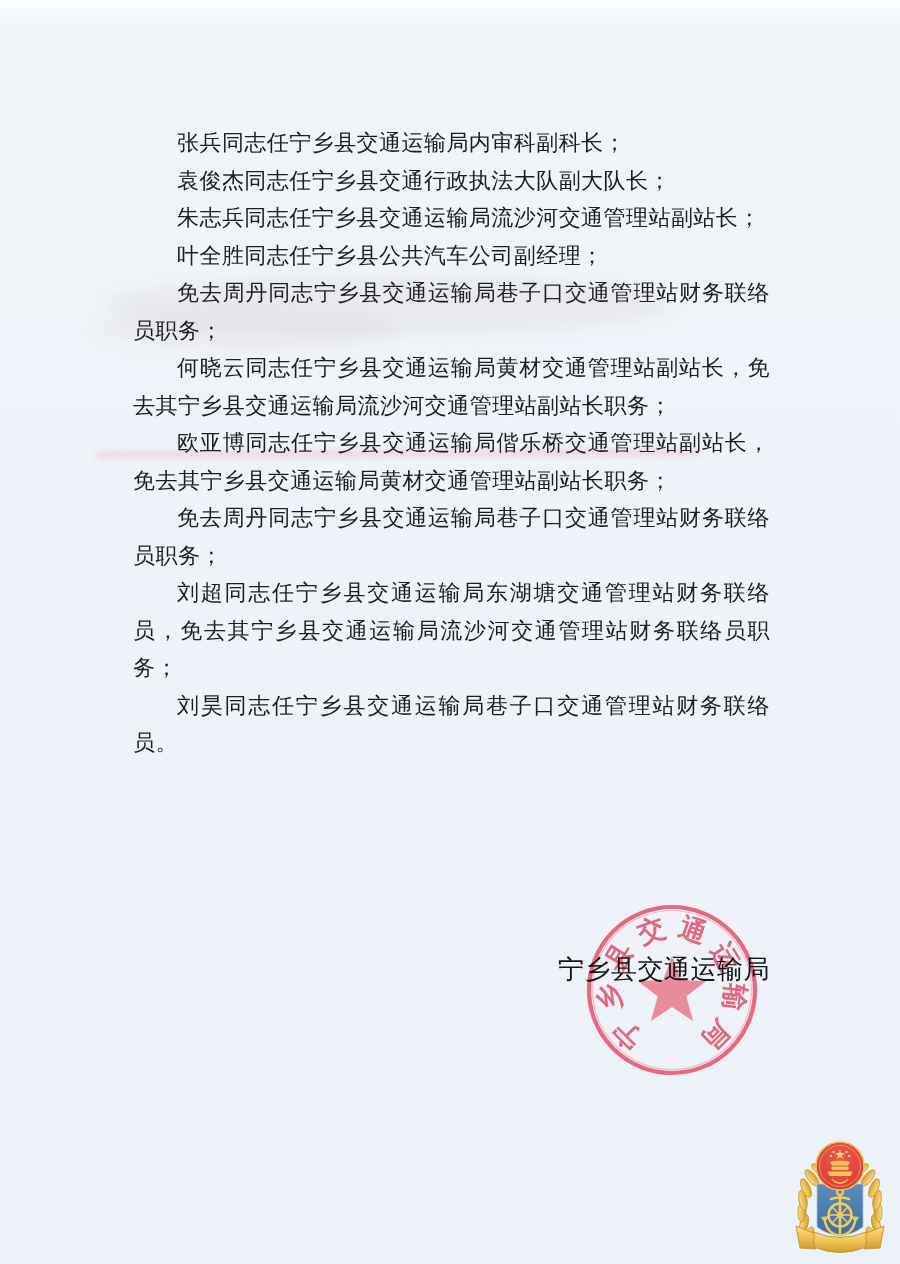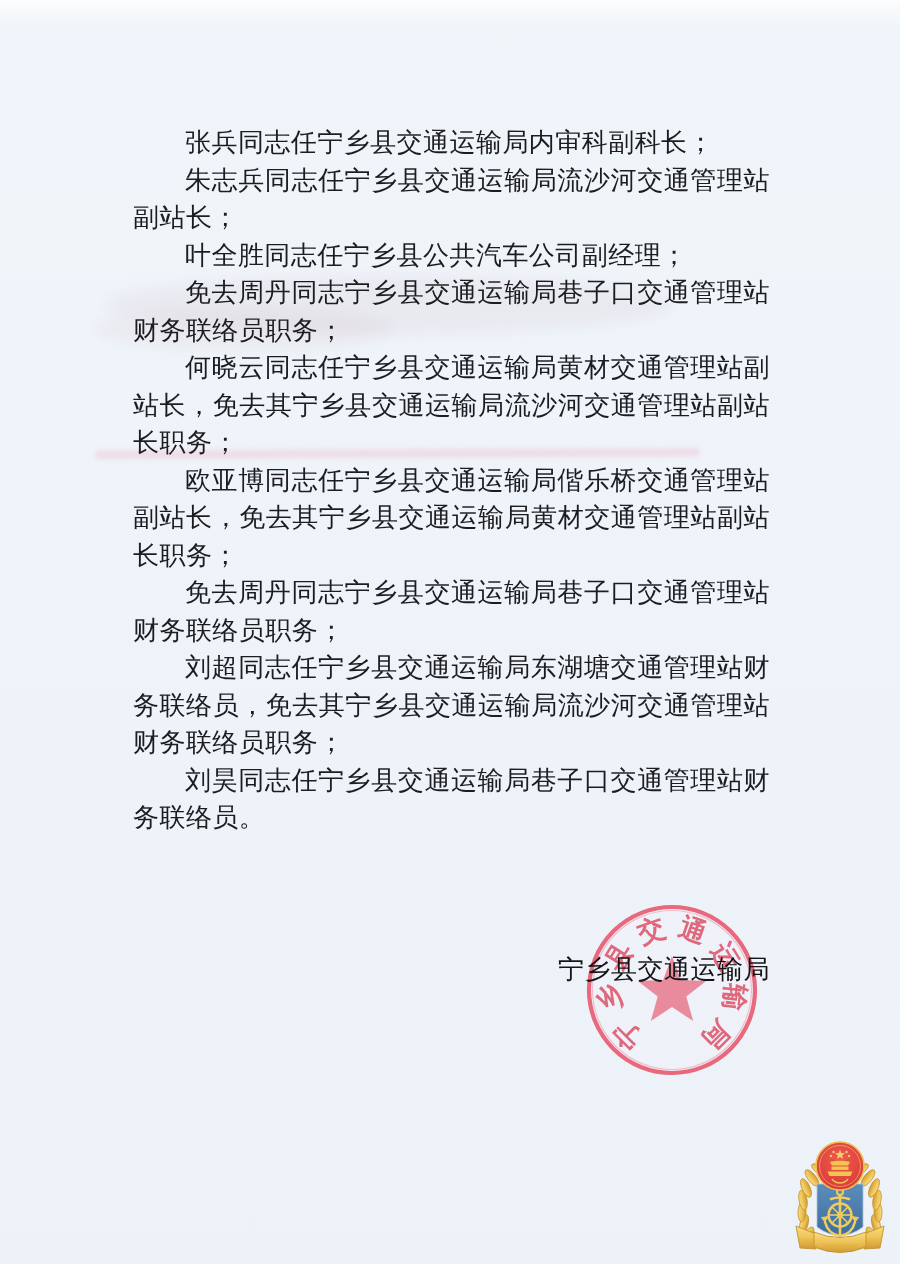--- a/index.html
+++ b/index.html
@@ -16,21 +16,21 @@
   .ghost{position:absolute;border-radius:50%;filter:blur(7px);pointer-events:none;}
   .g1{left:105px;top:276px;width:570px;height:58px;background:rgba(185,150,165,0.10);}
   .g2{left:95px;top:308px;width:300px;height:42px;background:rgba(205,140,160,0.09);}
   .streak{
     position:absolute;left:95px;top:449px;width:605px;height:9px;
     background:rgba(236,136,162,0.20);border-radius:5px;filter:blur(2px);
     transform:rotate(-0.25deg);pointer-events:none;
   }
   .doc-body{
     position:absolute;left:133px;top:124px;width:637px;
-    font-size:26px;line-height:37.5px;letter-spacing:0.45px;
+    font-size:22px;line-height:37.5px;letter-spacing:0.45px;
     color:#1d1d20;text-align:justify;
   }
   .para{margin:0;text-indent:2em;word-break:break-all;}
   .seal{position:absolute;left:584px;top:902px;width:176px;height:176px;}
   .seal-ring{fill:rgba(255,240,243,0.10);stroke:#e8566e;stroke-width:4.2;opacity:0.88;}
   .seal-ring2{fill:none;stroke:#ef7d91;stroke-width:1.2;opacity:0.45;}
   .seal-star{fill:#e87487;opacity:0.82;}
   .seal-char{
     font-size:27px;font-weight:bold;fill:#dd5068;opacity:0.85;
     text-anchor:middle;dominant-baseline:central;
@@ -47,20 +47,21 @@
 <body>
 
 <div class="page">
 
   <div class="ghost g1"></div>
   <div class="ghost g2"></div>
   <div class="streak"></div>
 
   <div class="doc-body">
       <p class="para">张兵同志任宁乡县交通运输局内审科副科长；</p>
+      <p class="para">袁俊杰同志任宁乡县交通行政执法大队副大队长；</p>
       <p class="para">朱志兵同志任宁乡县交通运输局流沙河交通管理站副站长；</p>
       <p class="para">叶全胜同志任宁乡县公共汽车公司副经理；</p>
       <p class="para">免去周丹同志宁乡县交通运输局巷子口交通管理站财务联络员职务；</p>
       <p class="para">何晓云同志任宁乡县交通运输局黄材交通管理站副站长，免去其宁乡县交通运输局流沙河交通管理站副站长职务；</p>
       <p class="para">欧亚博同志任宁乡县交通运输局偕乐桥交通管理站副站长，免去其宁乡县交通运输局黄材交通管理站副站长职务；</p>
       <p class="para">免去周丹同志宁乡县交通运输局巷子口交通管理站财务联络员职务；</p>
       <p class="para">刘超同志任宁乡县交通运输局东湖塘交通管理站财务联络员，免去其宁乡县交通运输局流沙河交通管理站财务联络员职务；</p>
       <p class="para">刘昊同志任宁乡县交通运输局巷子口交通管理站财务联络员。</p>
     </div>
 

